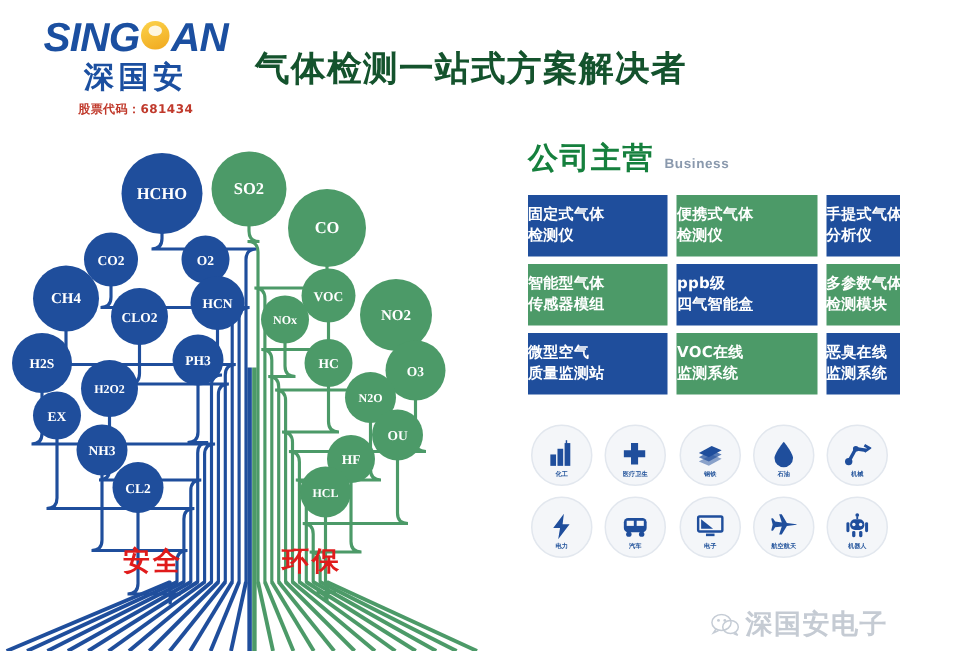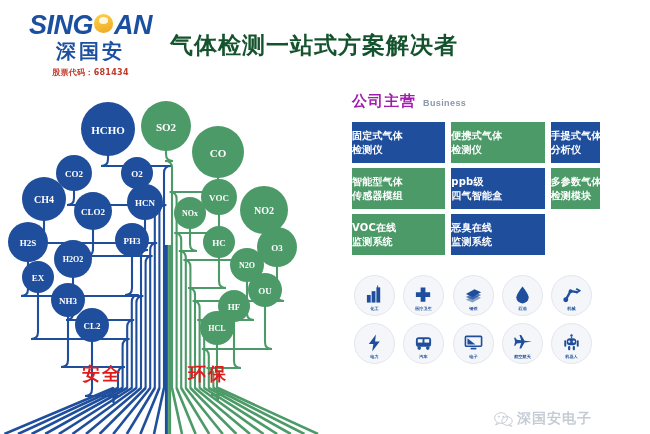--- a/index.html
+++ b/index.html
@@ -103,22 +103,22 @@
     position: absolute; left: 352px; top: 92px;
     width: 292px;
   }
   .section-head {
     display: flex; align-items: baseline; gap: 7px;
     margin-bottom: 11px;
   }
   .section-head .cn {
     font-family: "DejaVu Sans", "Liberation Sans", sans-serif;
     font-weight: bold;
-    font-size: 15px; letter-spacing: 1px;
-    color: #a21caf;
+    font-size: 20px; letter-spacing: 1px;
+    color: #15803d;
   }
   .section-head .en {
     font-family: "Liberation Sans", sans-serif;
     font-size: 9px; font-weight: bold;
     color: #8a99ad; letter-spacing: .4px;
   }
 
   #business-grid {
     display: grid;
     grid-template-columns: repeat(3, 1fr);
@@ -171,21 +171,21 @@
   }
 
   
   #watermark {
     position: absolute; right: 8px; bottom: 6px;
     display: flex; align-items: center; gap: 4px;
     opacity: .45;
   }
   #watermark .wm-text {
     font-family: "DejaVu Sans", "Liberation Sans", sans-serif;
-    font-size: 14px; font-weight: bold;
+    font-size: 18px; font-weight: bold;
     color: #7f8da0; letter-spacing: 1px;
   }
 </style>
 </head>
 <body>
 
 <div id="page">
 
   <div id="header">
 
@@ -487,20 +487,24 @@
             <span class="l2">传感器模组</span>
           </div>
           <div class="biz-card blue">
             <span>ppb级</span>
             <span class="l2">四气智能盒</span>
           </div>
           <div class="biz-card green">
             <span>多参数气体</span>
             <span class="l2">检测模块</span>
           </div>
+          <div class="biz-card blue">
+            <span>微型空气</span>
+            <span class="l2">质量监测站</span>
+          </div>
           <div class="biz-card green">
             <span>VOC在线</span>
             <span class="l2">监测系统</span>
           </div>
           <div class="biz-card blue">
             <span>恶臭在线</span>
             <span class="l2">监测系统</span>
           </div>
         </div>
     </section>

